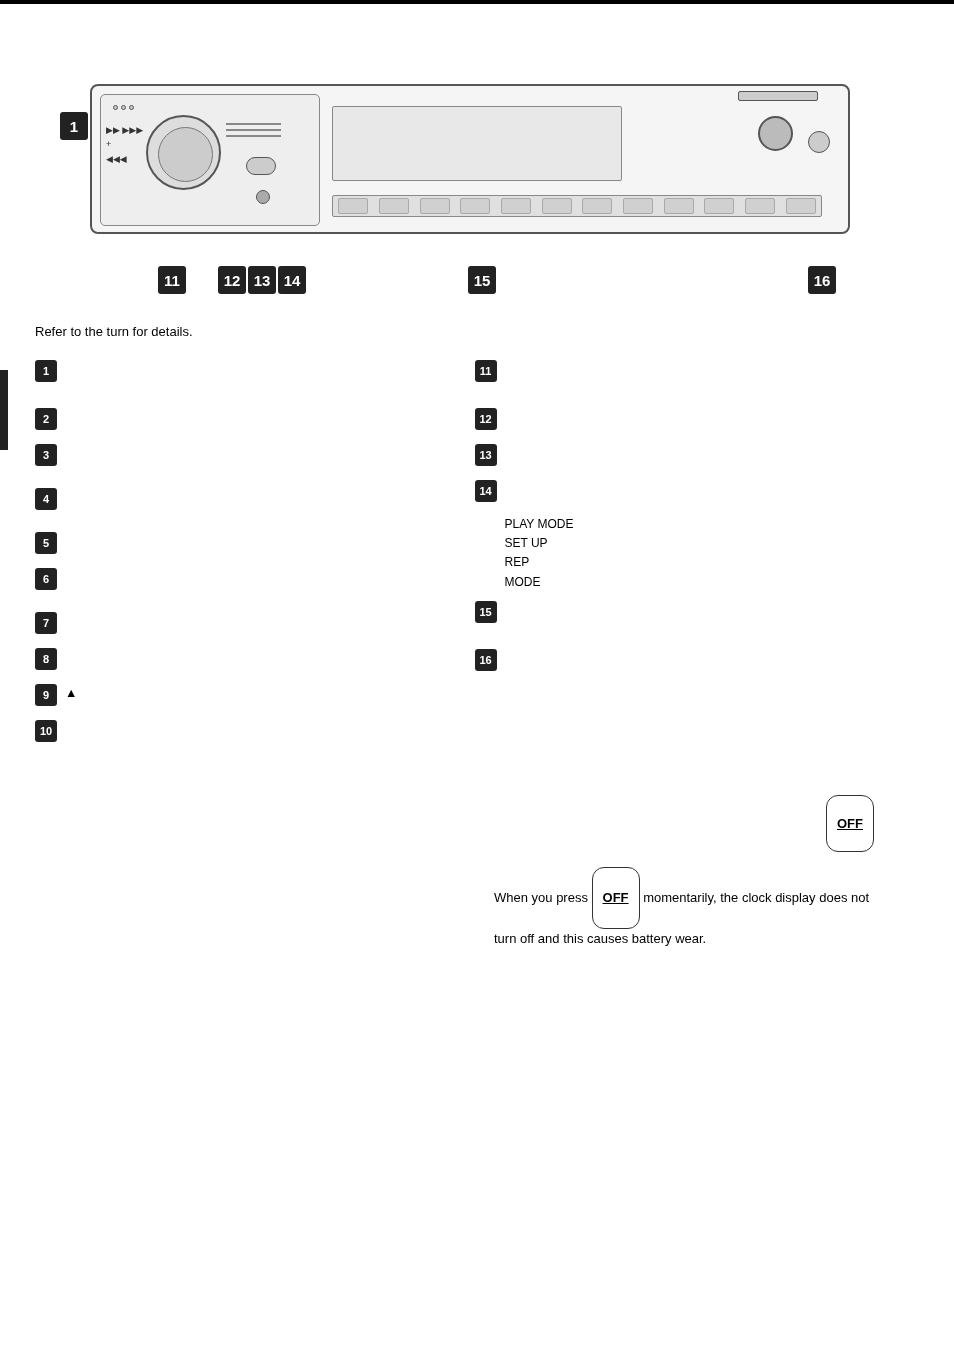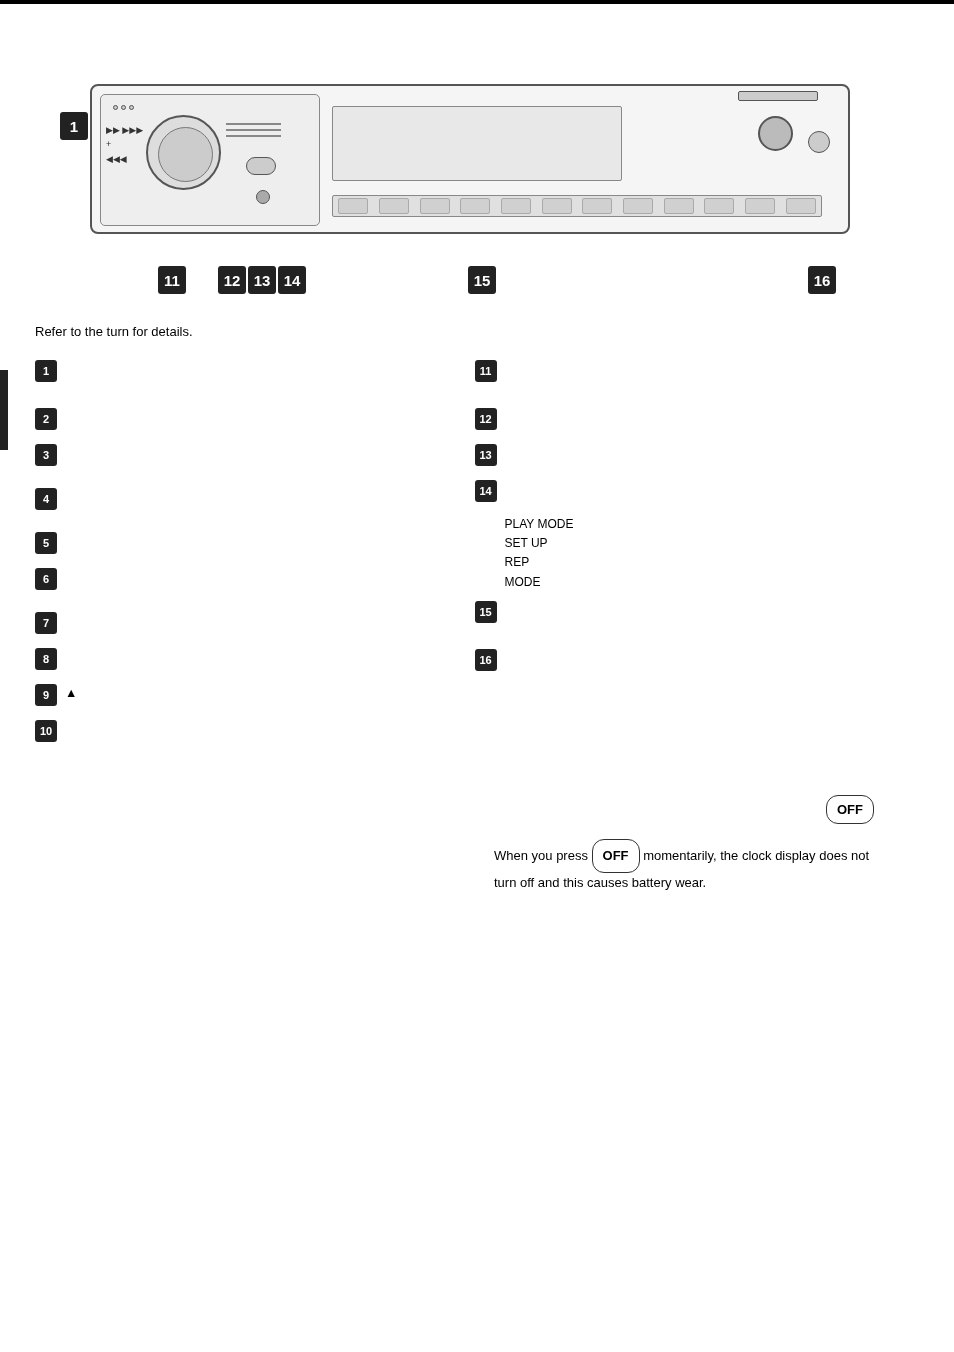--- a/index.html
+++ b/index.html
@@ -277,25 +277,26 @@
       align-items: flex-end;
       padding-right: 40px;
     }
 
     .off-btn-inline {
       display: inline-flex;
       align-items: center;
       justify-content: center;
       border: 1.5px solid #333;
       border-radius: 12px;
-      padding: 6px 10px;
+      padding: 20px 10px;
       font-size: 13px;
       font-weight: bold;
       background: #fff;
       color: #000;
+      text-decoration: underline;
     }
 
     .off-note {
       margin-top: 15px;
       margin-right: 0;
       max-width: 380px;
       font-size: 13px;
       line-height: 1.5;
     }
 

